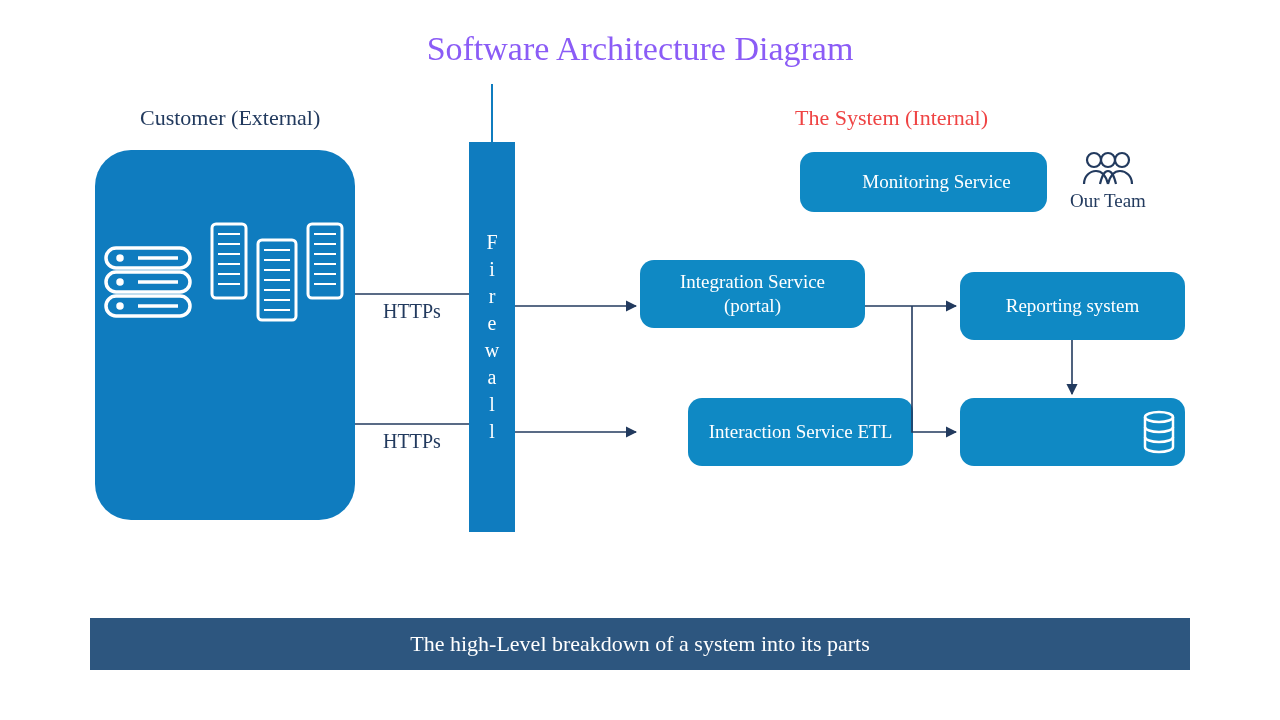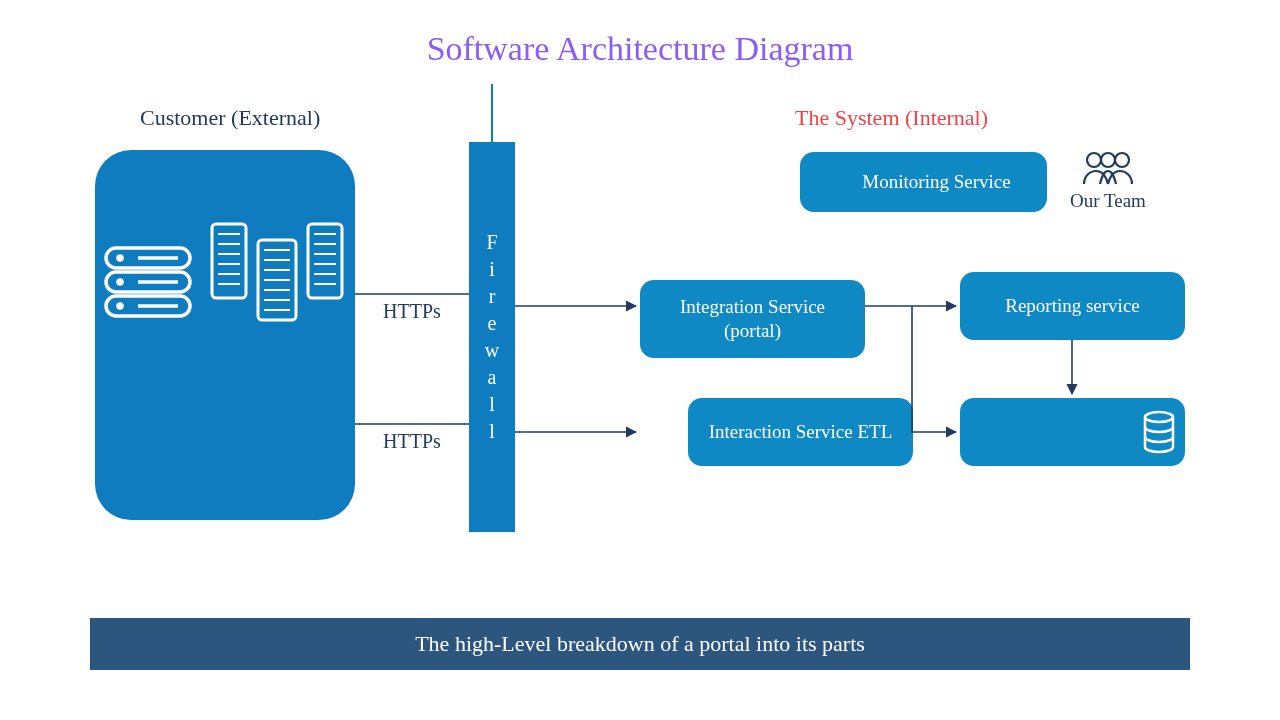--- a/index.html
+++ b/index.html
@@ -21,21 +21,21 @@
       line-height:1.35;
     }
     .firewall span { display:block; }
     .firewall-stem { position:absolute; top:84px; left:491px; width:2px; height:58px; background:#0f7cbf; }
     .node {
       position:absolute; background:#0f89c4; color:#fff; border-radius:14px;
       font-size:19px; display:flex; align-items:center; justify-content:center;
       text-align:center; line-height:1.25; padding:0 10px;
     }
     .monitoring  { top:152px; left:800px; width:247px; height:60px;padding-left:36px; }
-    .integration { top:280px; left:640px; width:225px; height:78px; }
+    .integration { top:260px; left:640px; width:225px; height:68px; }
     .interaction { top:398px; left:640px; width:225px; height:68px;margin-left:48px; }
     .reporting   { top:272px; left:960px; width:225px; height:68px; }
     .storage     { top:398px; left:960px; width:225px; height:68px; }
     .team-lbl { position:absolute; top:190px; left:1070px; font-size:19px; color:#223a5e; }
     .httplbl1 { position:absolute; top:300px; left:383px; font-size:20px; color:#223a5e; }
     .httplbl2 { position:absolute; top:430px; left:383px; font-size:20px; color:#223a5e; }
     .footer {
       position:absolute; left:90px; right:90px; bottom:50px; height:52px;
       background:#2d567f; color:#fff; font-size:22px;
       display:flex; align-items:center; justify-content:center;
@@ -104,21 +104,21 @@
     <span>e</span>
     <span>w</span>
     <span>a</span>
     <span>l</span>
     <span>l</span>
 </div>
 
 <div class="node monitoring">Monitoring Service</div>
 <div class="node integration">Integration Service (portal)</div>
 <div class="node interaction">Interaction Service ETL</div>
-<div class="node reporting">Reporting service</div>
+<div class="node reporting">Reporting system</div>
 <div class="node storage">
   <svg class="db-icon" width="36" height="44" viewBox="0 0 36 44">
     <g fill="none" stroke="#fff" stroke-width="2.5">
       <ellipse cx="18" cy="7" rx="14" ry="5"></ellipse>
       <path d="M4 7 V37 a14 5 0 0 0 28 0 V7"></path>
       <path d="M4 17 a14 5 0 0 0 28 0"></path>
       <path d="M4 27 a14 5 0 0 0 28 0"></path>
     </g>
   </svg>
 </div>
@@ -148,13 +148,13 @@
     <line x1="355" y1="294" x2="469" y2="294"></line>
     <line x1="355" y1="424" x2="469" y2="424"></line>
     <line x1="515" y1="306" x2="636" y2="306" marker-end="url(#ah)"></line>
     <line x1="515" y1="432" x2="636" y2="432" marker-end="url(#ah)"></line>
     <line x1="865" y1="306" x2="956" y2="306" marker-end="url(#ah)"></line>
     <path d="M912 306 V432 H956" marker-end="url(#ah)"></path>
     <line x1="1072" y1="340" x2="1072" y2="394" marker-end="url(#ah)"></line>
   </g>
 </svg>
 
-<div class="footer">The high-Level breakdown of a portal into its parts</div>
+<div class="footer">The high-Level breakdown of a system into its parts</div>
 
 </body></html>

